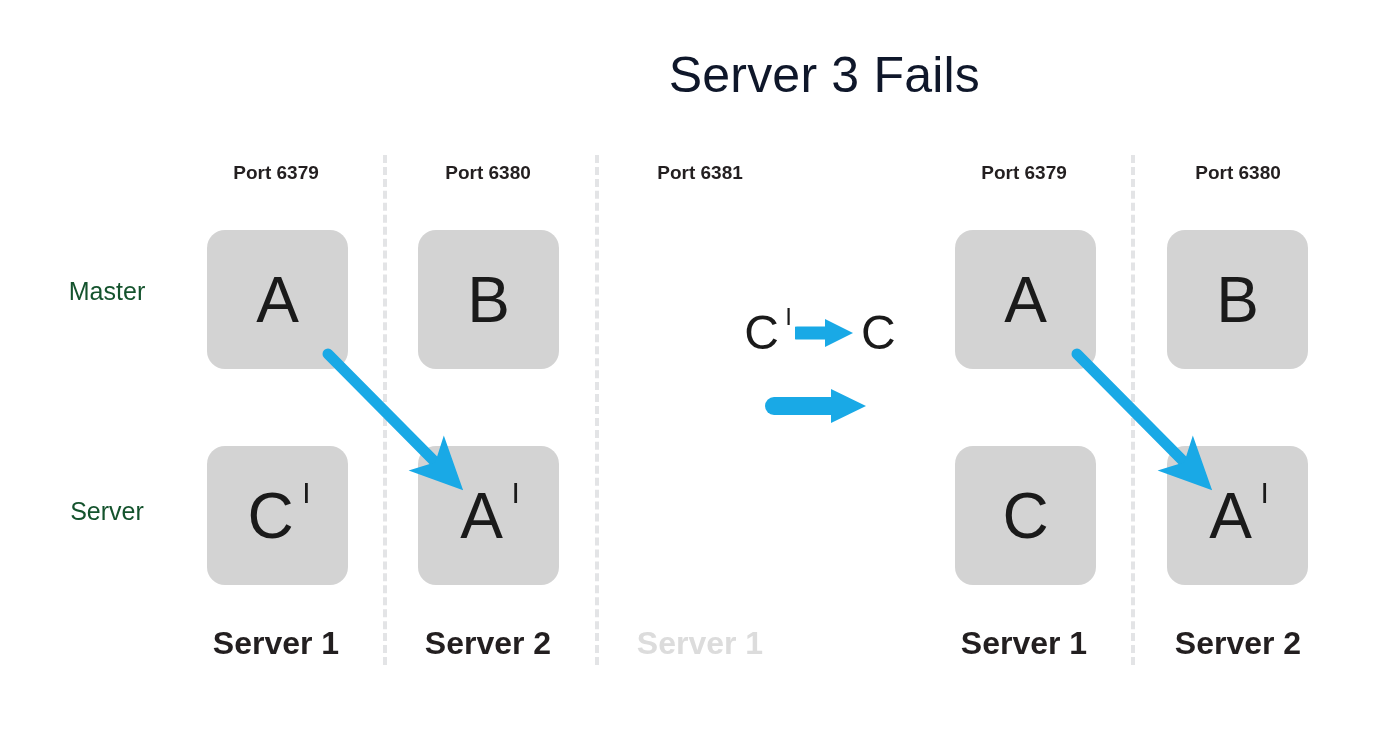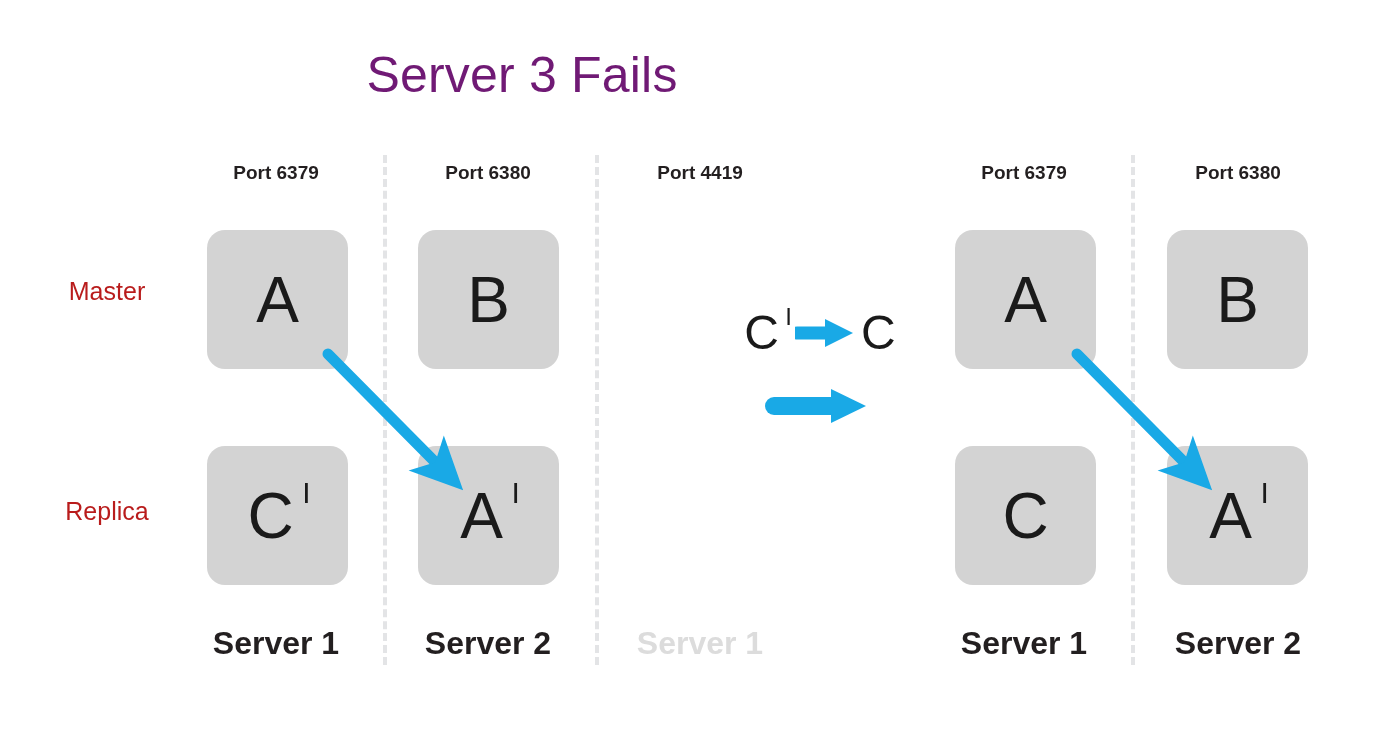--- a/index.html
+++ b/index.html
@@ -19,27 +19,26 @@
     background: #ffffff;
     overflow: hidden;
   }
 
   
   .title {
     position: absolute;
     left: 0;
     top: 46px;
     width: 980px;
-    text-align: center;
+    text-align: right;
     font-size: 50px;
     font-weight: 400;
-    color: #701a75;
+    color: #0f172a;
     letter-spacing: 0.2px;
     white-space: nowrap;
-    margin-left: 32px;
   }
 
   
   .divider {
     position: absolute;
     width: 0;
     border-left: 4px dashed #e3e4e6;
     top: 155px;
     height: 510px;
   }
@@ -57,21 +56,21 @@
   }
 
   
   .row-label {
     position: absolute;
     left: 12px;
     width: 190px;
     text-align: center;
     font-size: 25px;
     font-weight: 400;
-    color: #b91c1c;
+    color: #14532d;
     white-space: nowrap;
   }
   .row-label.master  { top: 277px; }
   .row-label.replica { top: 497px; }
 
   
   .node {
     position: absolute;
     width: 141px;
     height: 139px;
@@ -158,24 +157,24 @@
 <div id="stage">
 
   <div class="title">Server 3 Fails</div>
 
   <div class="divider" style="left:383px;"></div>
   <div class="divider" style="left:595px;"></div>
   <div class="divider" style="left:1131px;"></div>
 
   <div class="port-label" style="left:176px;">Port 6379</div>
   <div class="port-label" style="left:388px;">Port 6380</div>
-  <div class="port-label" style="left:600px;">Port 4419</div>
+  <div class="port-label" style="left:600px;">Port 6381</div>
 
   <div class="row-label master">Master</div>
-  <div class="row-label replica">Replica</div>
+  <div class="row-label replica">Server</div>
 
   <div class="node" style="left:207px; top:230px;">
     <span class="glyph"><span>A</span></span>
   </div>
   <div class="node" style="left:418px; top:230px;">
     <span class="glyph"><span>B</span></span>
   </div>
 
   <div class="node" style="left:207px; top:446px;">
     <span class="glyph has-prime"><span>C</span><span class="prime">I</span></span>

